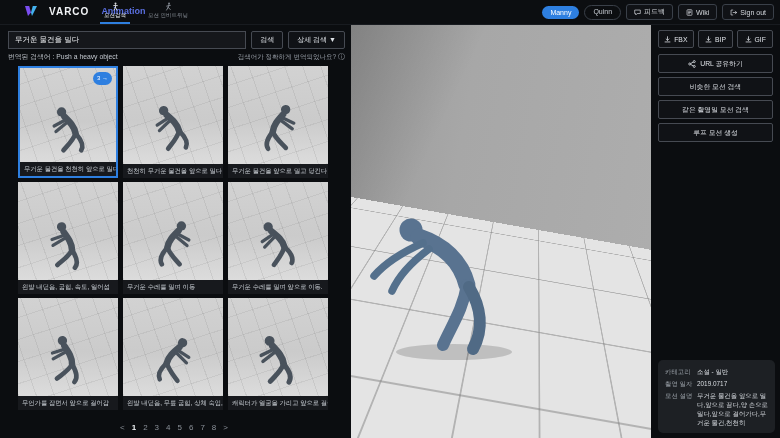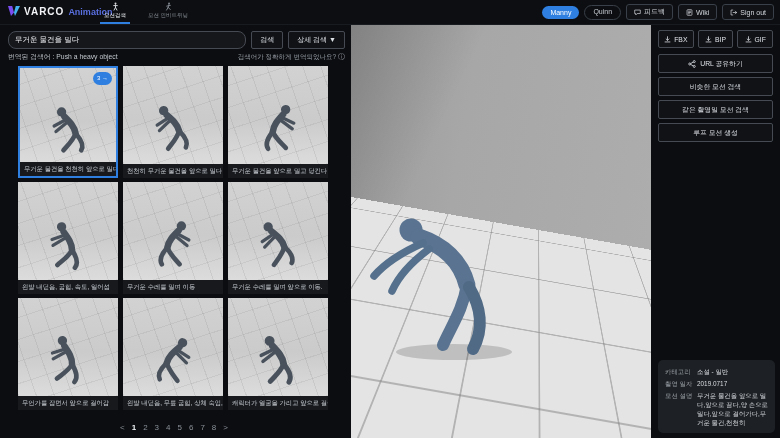--- a/index.html
+++ b/index.html
@@ -1,42 +1,42 @@
 <!DOCTYPE html>
 <html><head>
 <meta charset="utf-8">
 <style>
   html,body{margin:0;padding:0;background:#000;}
   .app{position:relative;width:780px;height:438px;background:#0b0d10;overflow:hidden;
        font-family:"Liberation Sans",sans-serif;-webkit-font-smoothing:antialiased;color:#dfe3e8;}
 
   
   .topbar{position:absolute;top:0;left:0;right:0;height:24px;background:#0c0e11;border-bottom:1px solid #181b20;z-index:6;}
-  .brand{position:absolute;left:8px;top:5px;display:flex;align-items:flex-end;gap:4px;}
+  .brand{position:absolute;left:25px;top:5px;display:flex;align-items:center;gap:12px;}
   .brand .vmark{width:12px;height:12px;display:block;}
   .brand .vname{font-size:10px;font-weight:bold;letter-spacing:1px;color:#f2f4f7;}
   .brand .vsuffix{font-size:9px;color:#5a6fe0;font-weight:bold;}
   .tabs{position:absolute;left:100px;top:0;height:24px;display:flex;gap:14px;}
   .tab{display:flex;flex-direction:column;align-items:center;justify-content:flex-start;padding:2px 4px 0 4px;cursor:pointer;}
   .tab .ticon{width:9px;height:9px;opacity:.9;}
   .tab .tlabel{font-size:5.5px;color:#8d939c;margin-top:1px;white-space:nowrap;}
   .tab.active .tlabel{color:#eef1f5;}
   .tab.active{border-bottom:2px solid #2e7fe0;}
   .top-right{position:absolute;right:6px;top:4px;display:flex;align-items:center;gap:5px;}
   .pill{height:13px;line-height:13px;padding:0 8px;border-radius:8px;font-size:7px;cursor:pointer;}
   .pill.active{background:#2e7fe0;color:#fff;}
   .pill.ghost{background:transparent;border:1px solid #3a4049;color:#c6cbd2;line-height:11px;}
   .tbtn{height:14px;display:flex;align-items:center;gap:3px;padding:0 7px;border:1px solid #3a4049;border-radius:3px;
         font-size:7px;color:#d5d9de;background:#101216;cursor:pointer;white-space:nowrap;}
   .tbtn svg{width:7px;height:7px;}
 
   
   .left{position:absolute;top:24px;left:0;width:351px;bottom:0;background:#0b0d10;}
   .search-row{position:absolute;top:7px;left:8px;right:6px;height:16px;display:flex;gap:5px;}
-  .search-input{flex:1;height:16px;background:#15171b;border:1px solid #464a52;border-radius:8px;color:#eceef1;
+  .search-input{flex:1;height:16px;background:#15171b;border:1px solid #464a52;border-radius:0;color:#eceef1;
                 font-size:7.5px;padding:0 6px;outline:none;font-family:"Liberation Sans",sans-serif;}
   .btn{height:18px;line-height:16px;border:1px solid #464a52;border-radius:2px;background:#101216;color:#dfe3e8;
        font-size:7px;text-align:center;cursor:pointer;padding:0 8px;box-sizing:border-box;white-space:nowrap;}
   .info-row{position:absolute;top:28px;left:8px;right:6px;display:flex;justify-content:space-between;align-items:center;}
   .translated{font-size:6.8px;color:#c2c7ce;}
   .accuracy{font-size:6.5px;color:#9ba1aa;display:flex;align-items:center;gap:2px;cursor:pointer;}
   .accuracy .i-ic{font-size:7px;color:#9ba1aa;}
 
   
   .grid{position:absolute;top:42px;left:18px;width:312px;}

